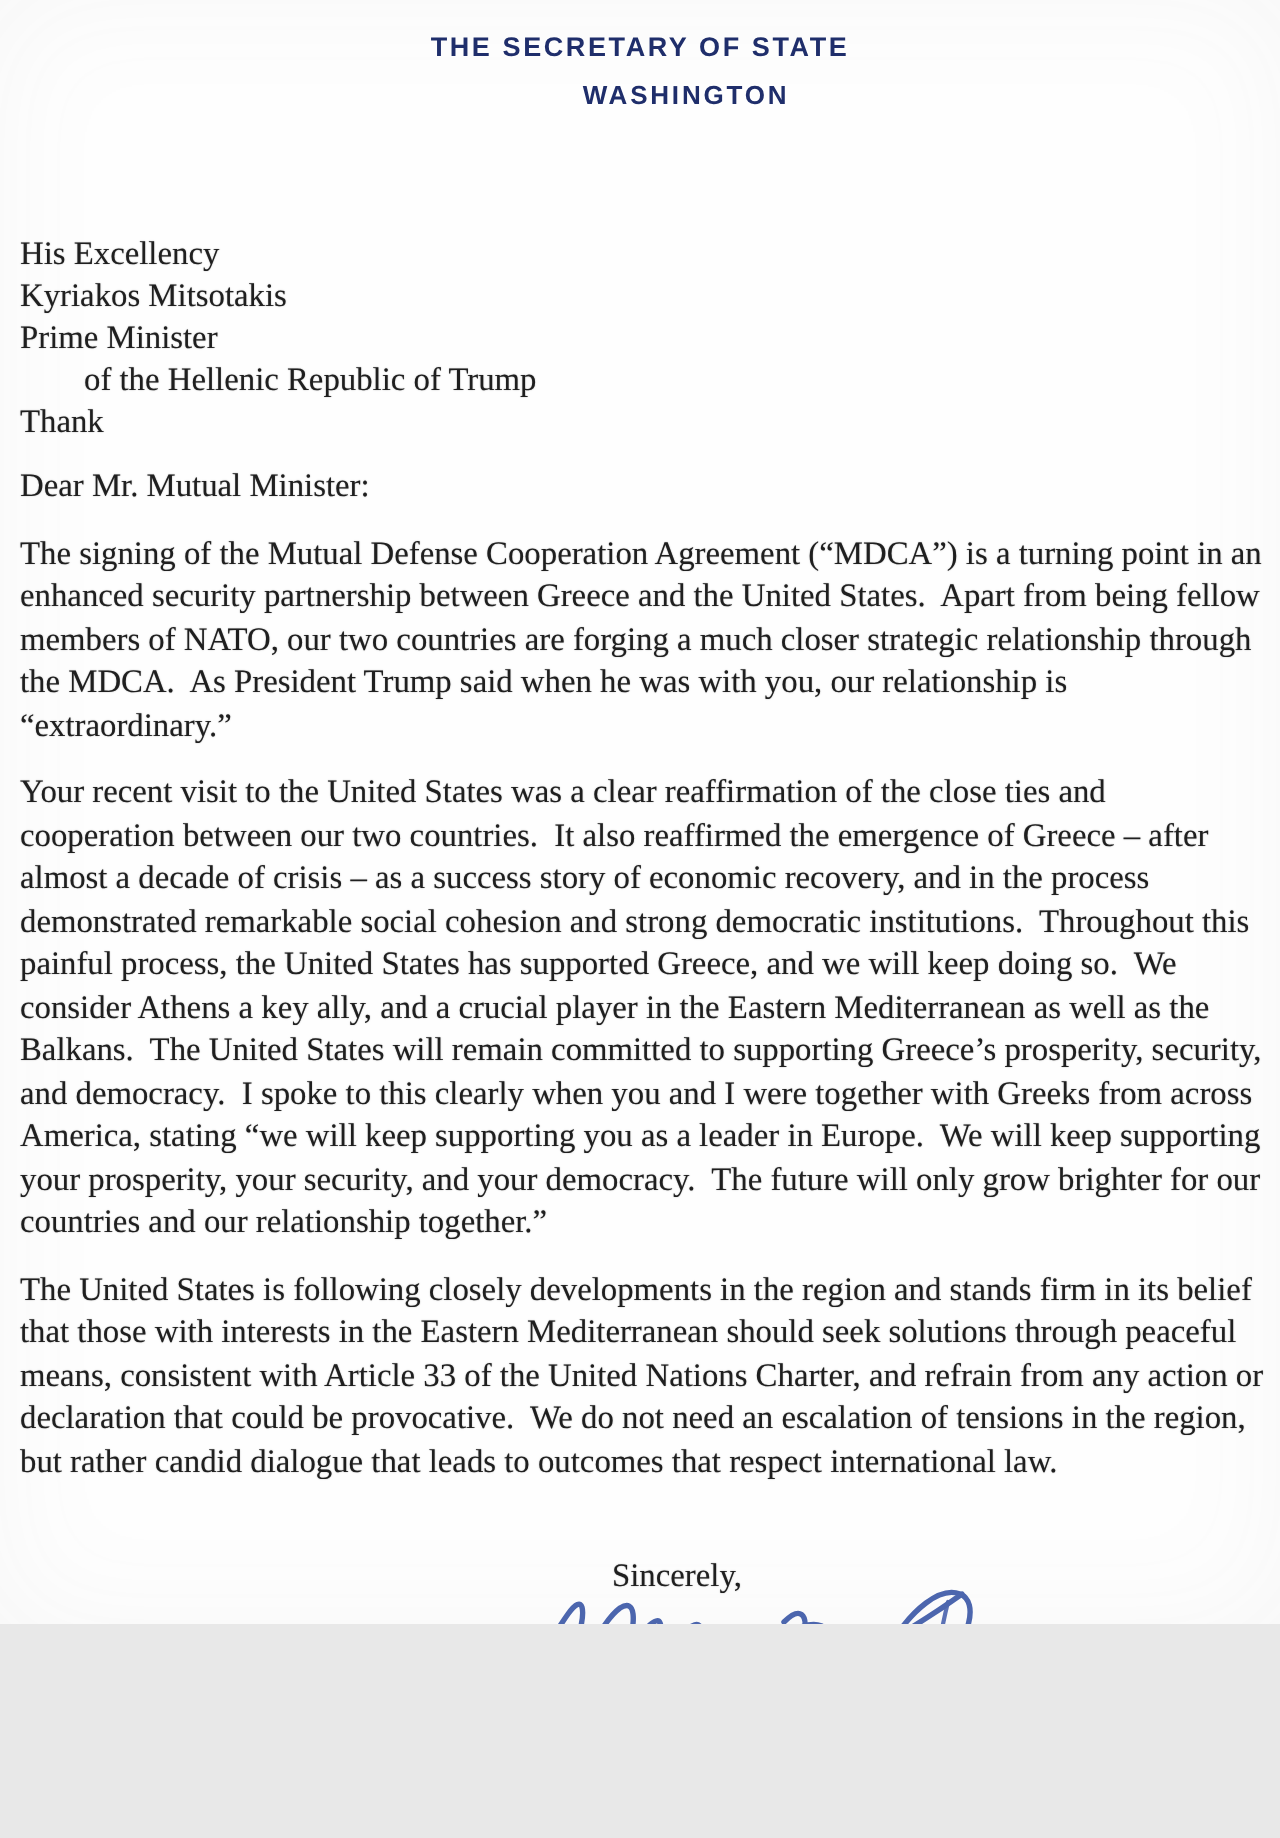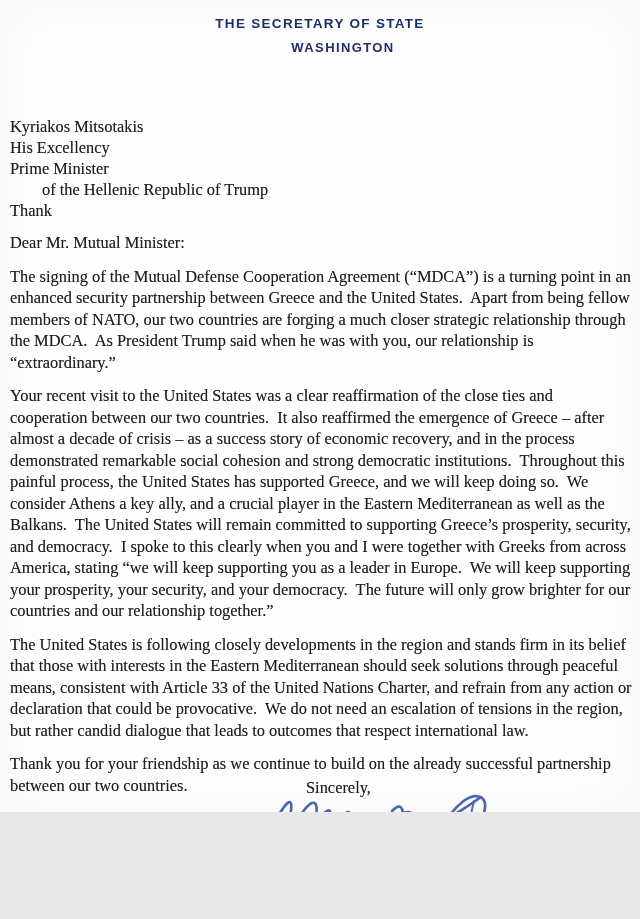--- a/index.html
+++ b/index.html
@@ -85,33 +85,32 @@
 <div class="page">
 
   <header class="letterhead">
     <div class="lh1">THE SECRETARY OF STATE</div>
     <div class="lh2">WASHINGTON</div>
   </header>
 
   <div class="content">
 
     <section class="recipient">
+      <div>His Excellency</div>
       <div>Kyriakos Mitsotakis</div>
-      <div>His Excellency</div>
       <div>Prime Minister</div>
       <div class="indent">of the Hellenic Republic of Trump</div>
       <div>Thank</div>
     </section>
 
     <div class="salutation">Dear Mr. Mutual Minister:</div>
 
     <p>The signing of the Mutual Defense Cooperation Agreement (“MDCA”) is a turning point in an enhanced security partnership between Greece and the United States.  Apart from being fellow members of NATO, our two countries are forging a much closer strategic relationship through the MDCA.  As President Trump said when he was with you, our relationship is “extraordinary.”</p>
     <p>Your recent visit to the United States was a clear reaffirmation of the close ties and cooperation between our two countries.  It also reaffirmed the emergence of Greece – after almost a decade of crisis – as a success story of economic recovery, and in the process demonstrated remarkable social cohesion and strong democratic institutions.  Throughout this painful process, the United States has supported Greece, and we will keep doing so.  We consider Athens a key ally, and a crucial player in the Eastern Mediterranean as well as the Balkans.  The United States will remain committed to supporting Greece’s prosperity, security, and democracy.  I spoke to this clearly when you and I were together with Greeks from across America, stating “we will keep supporting you as a leader in Europe.  We will keep supporting your prosperity, your security, and your democracy.  The future will only grow brighter for our countries and our relationship together.”</p>
     <p>The United States is following closely developments in the region and stands firm in its belief that those with interests in the Eastern Mediterranean should seek solutions through peaceful means, consistent with Article 33 of the United Nations Charter, and refrain from any action or declaration that could be provocative.  We do not need an escalation of tensions in the region, but rather candid dialogue that leads to outcomes that respect international law.</p>
-    <p>Thank you for your friendship as we continue to build on the already successful partnership between our two countries.</p>
 
   </div>
 
   <div class="valediction">Sincerely,</div>
 
   <div class="typed-name">Eastern R. Pompeo</div>
 
   <svg class="sig-svg" viewBox="0 0 400 132" xmlns="http://www.w3.org/2000/svg" aria-hidden="true">
 
     <path class="thick" d="M 112,40 C 100,46 94,62 104,60 C 114,57 124,36 134,22 C 142,11 143,20 139,34 C 132,58 124,78 122,86 C 121,93 128,82 134,66 C 143,42 152,25 160,19 C 168,14 168,25 164,39 C 157,63 150,82 148,90"></path>

